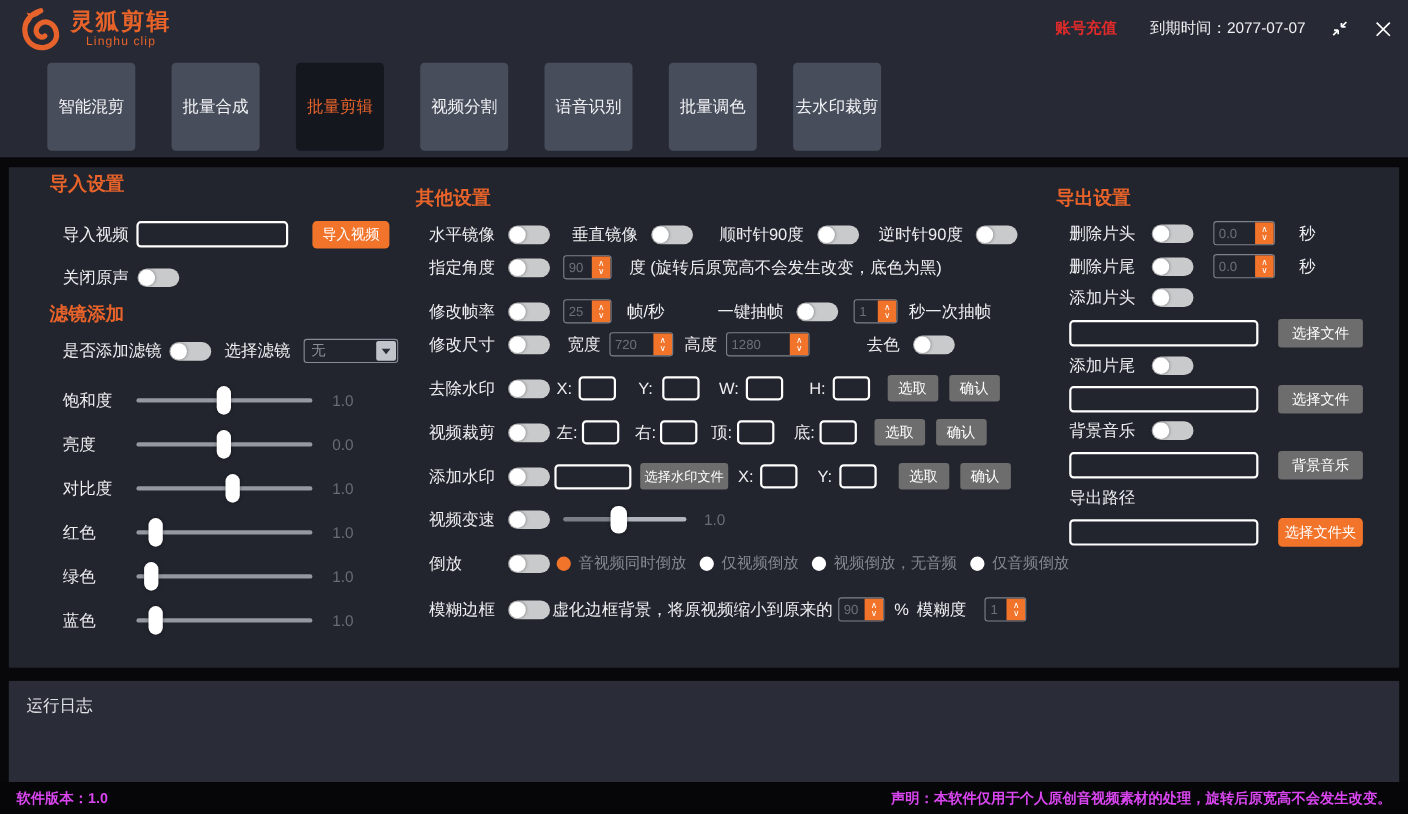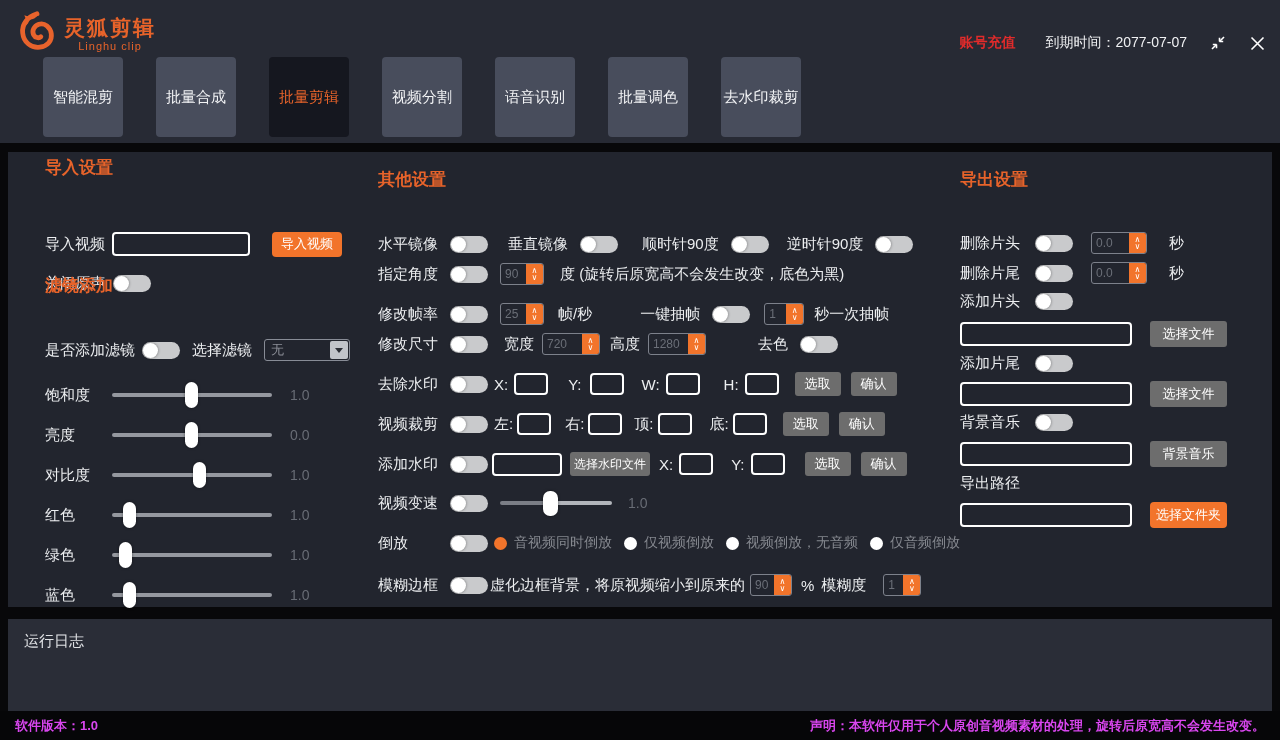--- a/index.html
+++ b/index.html
@@ -7,21 +7,21 @@
   body {
     background:#08080a;
     font-family:"Liberation Sans","DejaVu Sans",sans-serif;
     color:#eceef0;
     position:relative;
   }
   .window { position:relative; width:1280px; height:740px; background:#08080a; }
 
   
   .header { position:absolute; top:0; left:0; width:100%; height:143px; background:#272a34; }
-  .topbar { position:absolute; top:0; left:0; right:0; height:52px; display:flex; align-items:flex-end; padding:0 14px 0 16px; }
+  .topbar { position:absolute; top:0; left:0; right:0; height:52px; display:flex; align-items:center; padding:0 14px 0 16px; }
   .logo { flex:none; width:42px; height:42px; margin-top:2px; }
   .brand { display:flex; flex-direction:column; align-items:center; margin-left:6px; }
   .brand-title { color:#e7632a; font-size:21px; font-weight:bold; letter-spacing:2px; line-height:24px; }
   .brand-sub { color:#e7632a; font-size:11px; letter-spacing:1px; }
   .topbar-right { margin-left:auto; display:flex; align-items:center; }
   .recharge { color:#e12b2b; font-size:14px; font-weight:bold; cursor:pointer; }
   .expire { color:#f0f1f3; font-size:14px; margin-left:30px; }
   .winbtn { margin-left:22px; cursor:pointer; display:flex; align-items:center; }
 
   
@@ -30,21 +30,21 @@
   .tab.active { background:#15171f; color:#e7632a; }
 
   
   .main { position:absolute; top:152px; left:8px; width:1264px; height:455px; background:#22252e; }
   .col { position:absolute; top:0; height:100%; }
   .col-left  { left:37px;  width:322px; }
   .col-mid   { left:370px; width:560px;text-decoration:underline; }
   .col-right { left:952px; width:300px; }
 
   .h { position:absolute; left:0; color:#e7632a; font-size:17px; font-weight:bold; }
-  .r { position:absolute; left:0; display:flex; align-items:center; height:26px; white-space:nowrap;margin-top:31px; }
+  .r { position:absolute; left:12px; display:flex; align-items:center; height:26px; white-space:nowrap; }
   .lb { font-size:15px; color:#eceef0; flex:none; }
   .lbw { width:72px; }
   .val { color:#686c75; font-size:14px; flex:none; }
 
   
   .toggle { width:38px; height:17px; border-radius:9px; background:#c9cacc; position:relative; flex:none; cursor:pointer; }
   .toggle::after { content:""; position:absolute; left:1px; top:1px; width:15px; height:15px; border-radius:50%; background:#fff; box-shadow:0 0 3px rgba(0,0,0,.45); }
 
   
   .spin { display:inline-flex; height:22px; border:1px solid #7d818b; border-radius:3px; overflow:hidden; flex:none; }
@@ -255,21 +255,21 @@
         <span class="toggle"></span>
         <span class="lb" style="margin-left:16px">宽度</span>
         <span class="spin" style="width:58px;margin-left:8px">
           <span class="sv">720</span>
           <span class="sb">
               <span>∧</span>
               <span>∨</span>
             </span>
         </span>
         <span class="lb" style="margin-left:10px">高度</span>
-        <span class="spin" style="width:58px;margin-left:8px">
+        <span class="spin" style="width:76px;margin-left:8px">
           <span class="sv">1280</span>
           <span class="sb">
               <span>∧</span>
               <span>∨</span>
             </span>
         </span>
         <span class="lb" style="margin-left:52px">去色</span>
         <span class="toggle" style="margin-left:12px"></span>
       </div>
 

